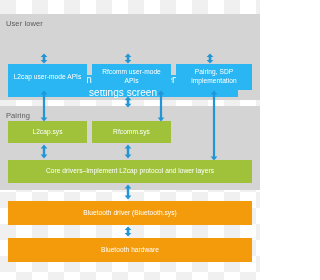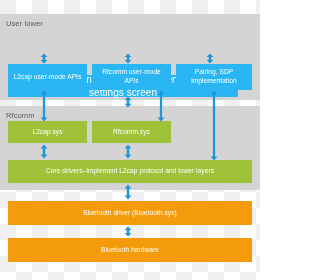--- a/index.html
+++ b/index.html
@@ -118,21 +118,21 @@
 </style>
 </head>
 <body>
 
 <div id="diagram">
 
   <div class="panel panel-user"></div>
   <div class="panel panel-kernel"></div>
 
   <div class="panel-label label-user">User lower</div>
-  <div class="panel-label label-kernel">Rfcomm</div>
+  <div class="panel-label label-kernel">Pairing</div>
 
   <div class="box blue box-apps">Bluetooth connection management, profiles, settings screen</div>
 
   <div class="box blue box-l2cap-api">L2cap user-mode APIs</div>
 
   <div class="box blue box-rfcomm-api">Rfcomm user-mode APIs</div>
 
   <div class="box blue box-pairing">Pairing, SDP implementation</div>
 
   <div class="box green box-l2cap-sys">L2cap.sys</div>

